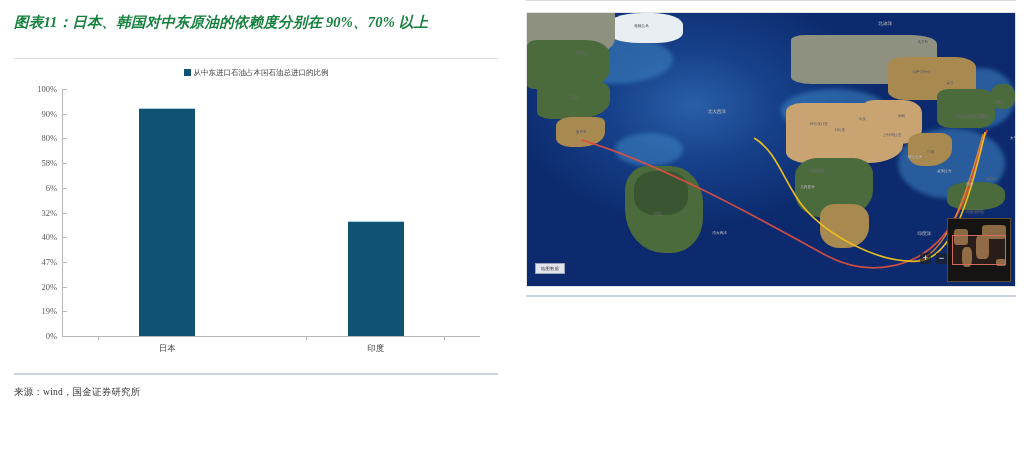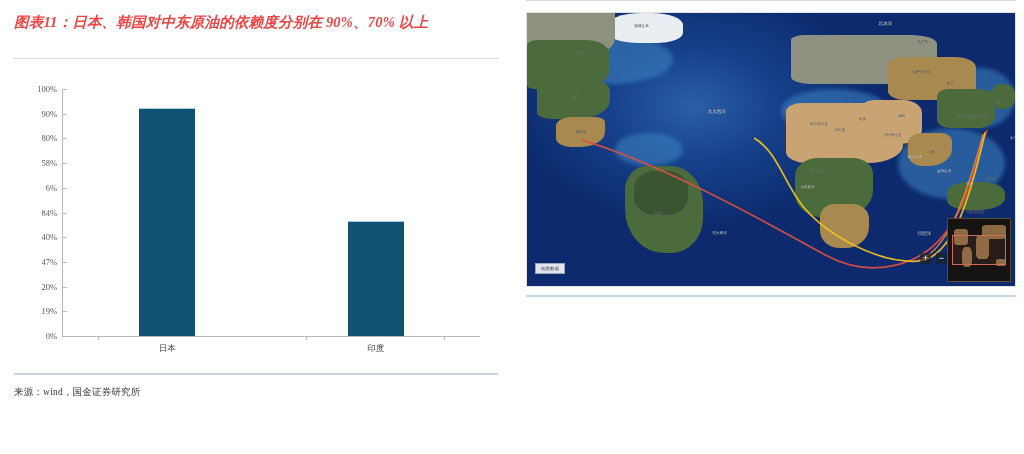--- a/index.html
+++ b/index.html
@@ -30,21 +30,21 @@
   .panel-left  { padding: 0 14px 0 14px; }
   .panel-right { padding: 0 8px 0 14px; }
 
   
   .fig-title {
     font-family: "Liberation Serif", "DejaVu Serif", serif;
     font-weight: bold;
     font-style: italic;
     font-size: 14.5px;
     line-height: 25px;
-    color: #ef4444;
+    color: #15803d;
     letter-spacing: 0.2px;
     padding-top: 10px;
     height: 58px;
     box-sizing: border-box;
   }
   .title-rule {
     height: 1px;
     background: #d6dbe0;
     margin: 0;
   }
@@ -269,29 +269,32 @@
 
 <div class="page">
 
   <div class="panel panel-left">
 
     <div class="fig-title">图表11：日本、韩国对中东原油的依赖度分别在 90%、70% 以上</div>
     <div class="title-rule"></div>
 
     <div class="chart-area">
 
+      <div class="legend">
+        <span class="legend-swatch" style="background: rgb(15, 82, 116);"></span><span>从中东进口石油占本国石油总进口的比例</span>
+      </div>
 
       <div class="plot">
 
         <div class="ytick" style="top:0%">100%</div>
         <div class="ytick" style="top:10%">90%</div>
         <div class="ytick" style="top:20%">80%</div>
         <div class="ytick" style="top:30%">58%</div>
         <div class="ytick" style="top:40%">6%</div>
-        <div class="ytick" style="top:50%">84%</div>
+        <div class="ytick" style="top:50%">32%</div>
         <div class="ytick" style="top:60%">40%</div>
         <div class="ytick" style="top:70%">47%</div>
         <div class="ytick" style="top:80%">20%</div>
         <div class="ytick" style="top:90%">19%</div>
         <div class="ytick" style="top:100%">0%</div>
 
         <div class="bars">
           <div class="bar-slot">
             <span class="xtick-mark"></span>
             <div class="bar" id="bar0" style="height: 92%; background: rgb(15, 82, 116);"></div>

